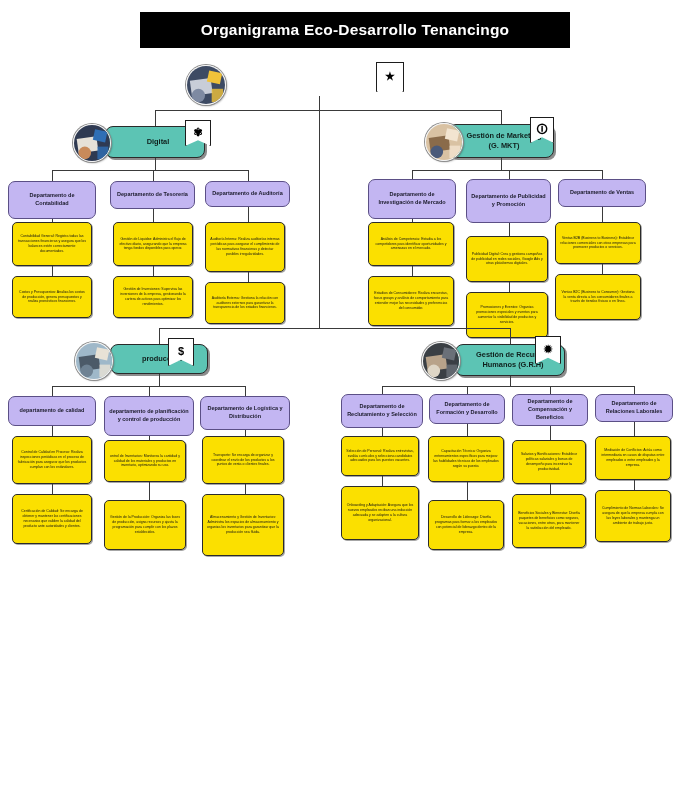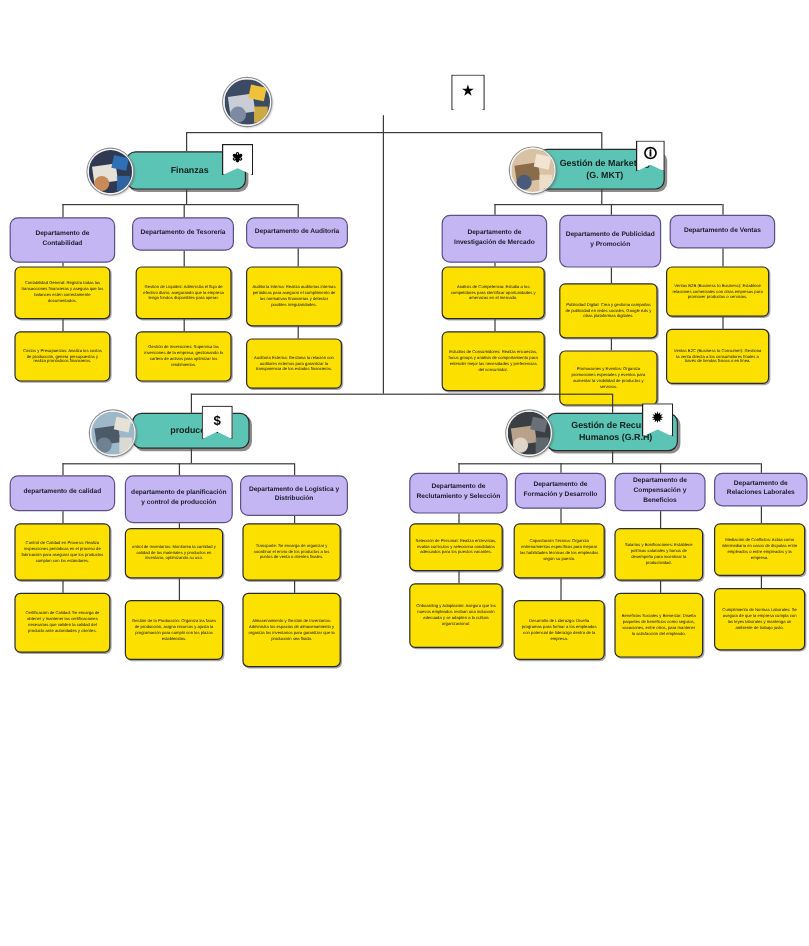--- a/index.html
+++ b/index.html
@@ -48,35 +48,36 @@
     box-shadow:1px 1px 1px rgba(0,0,0,.3);
     clip-path:polygon(0 0,100% 0,100% 100%,50% 78%,0 100%);}
   .badge span{font-size:11px;line-height:1;font-weight:bold;color:#000;
     transform:translateY(-1px);}
 </style>
 </head>
 <body>
 
 <div id="canvas">
 
+  <div class="title-banner">Organigrama Eco-Desarrollo Tenancingo</div>
 
     <div class="avatar" style="left: 186px; top: 65px; width: 38px; height: 38px;">
       <svg width="38" height="38" viewBox="0 0 40 40">
         <rect x="0" y="0" width="40" height="40" fill="#3d4a63"></rect>
         <rect x="4" y="14" width="22" height="16" fill="#c8cdd8" transform="rotate(-8 15 22)"></rect>
         <rect x="22" y="6" width="14" height="12" fill="#f0c23a" transform="rotate(12 29 12)"></rect>
         <circle cx="12" cy="31" r="7" fill="#7e8aa2"></circle>
         <rect x="26" y="24" width="12" height="14" fill="#f0c23a" opacity=".8"></rect>
       </svg>
     </div>
     <div class="badge" style="left: 376px; top: 62px; width: 26px; height: 28px;">
       <span>★</span>
     </div>
     <div class="node branch" style="left: 105px; top: 126px; width: 100px; height: 32px;">
-      <span>Finanzas</span>
+      <span>Digital</span>
     </div>
     <div class="avatar" style="left: 73px; top: 124px; width: 36px; height: 36px;">
       <svg width="36" height="36" viewBox="0 0 40 40">
         <rect x="0" y="0" width="40" height="40" fill="#2f3a52"></rect>
         <rect x="4" y="14" width="22" height="16" fill="#e6e1d8" transform="rotate(-8 15 22)"></rect>
         <rect x="22" y="6" width="14" height="12" fill="#2f6fb5" transform="rotate(12 29 12)"></rect>
         <circle cx="12" cy="31" r="7" fill="#c98a5a"></circle>
         <rect x="26" y="24" width="12" height="14" fill="#2f6fb5" opacity=".8"></rect>
       </svg>
     </div>

